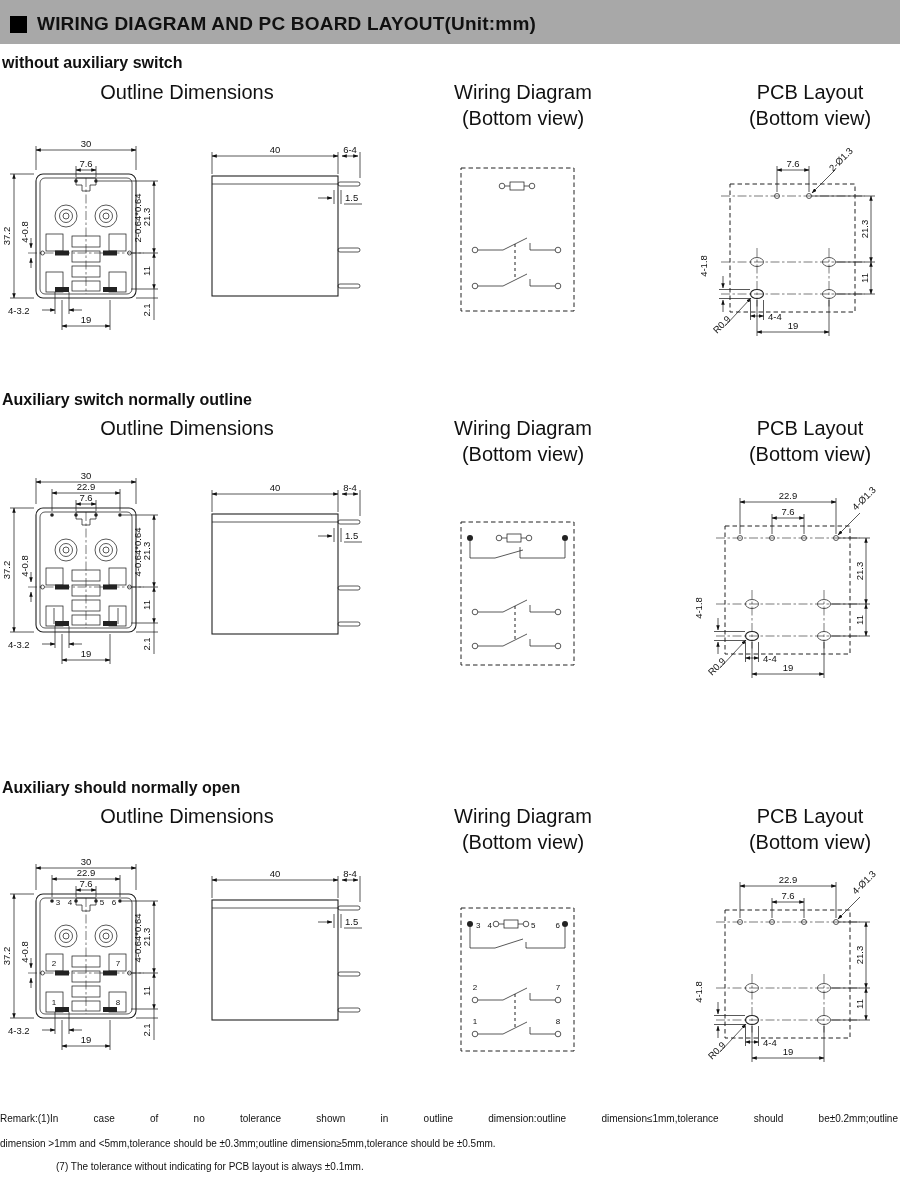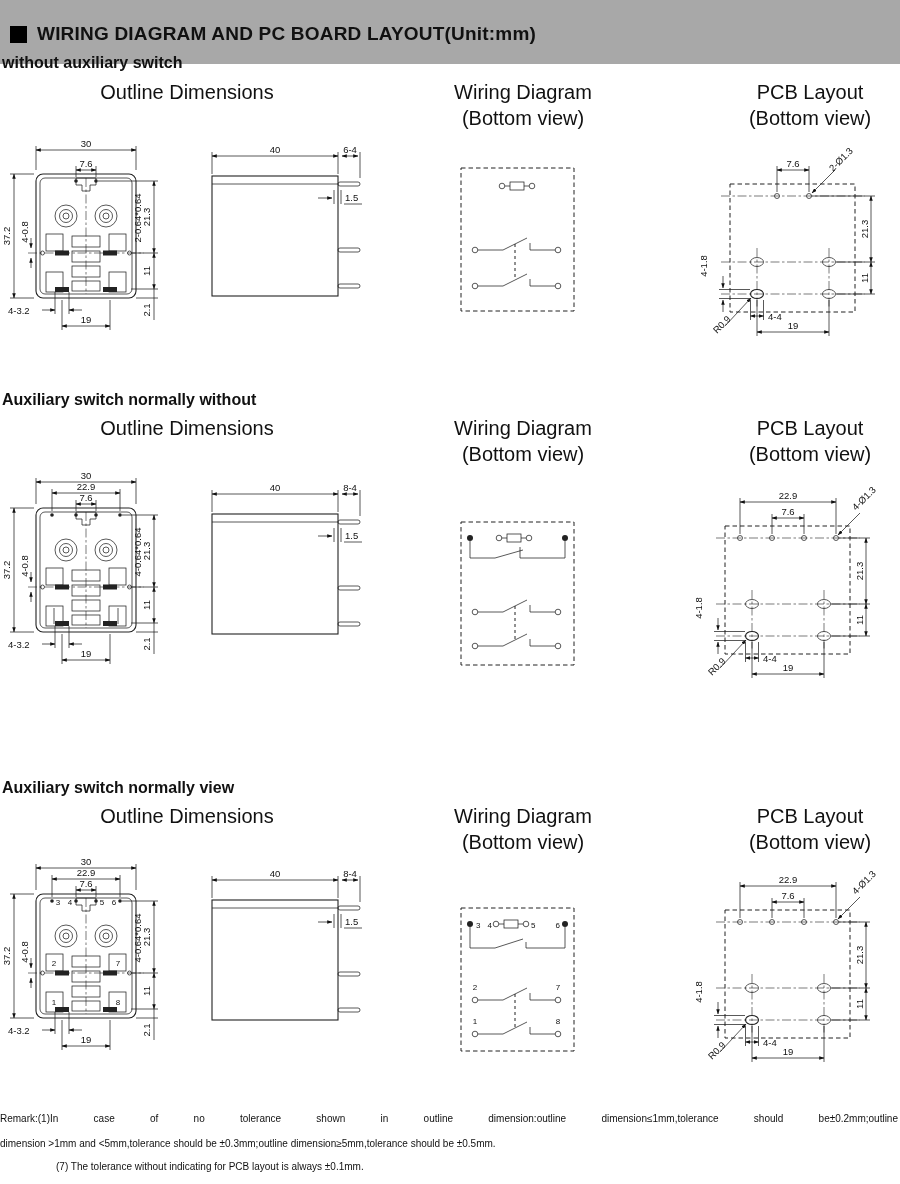--- a/index.html
+++ b/index.html
@@ -1,19 +1,19 @@
 <!DOCTYPE html>
 <html><head>
 <meta charset="utf-8">
 <style>
   html,body{margin:0;padding:0}
   body{width:900px;height:1184px;background:#fff;color:#111;
        font-family:"Liberation Sans",sans-serif;position:relative;overflow:hidden}
   .abs{position:absolute}
-  .hdr{left:0;top:0;width:900px;height:64px;background:#a8a8a8;display:flex;align-items:center}
+  .hdr{left:0;top:0;width:900px;height:44px;background:#a8a8a8;display:flex;align-items:center}
   .hdr .sq{width:17px;height:17px;background:#000;margin:4px 10px 0 10px}
   .hdr .t{font-size:19px;font-weight:bold;letter-spacing:.2px;padding-top:4px}
   .sec-title{position:absolute;left:2px;font-size:16px;font-weight:bold;white-space:nowrap}
   .col-h{position:absolute;transform:translateX(-50%);font-size:20px;white-space:nowrap}
   svg{position:absolute;overflow:visible}
   svg text{font-family:"Liberation Sans",sans-serif;font-size:9.5px;fill:#111}
   svg text.pn{font-size:8px}
   .ln{stroke:#222;stroke-width:1.1;fill:none}
   .tn{stroke:#222;stroke-width:.75;fill:none}
   .dm{stroke:#222;stroke-width:.75;fill:none}
@@ -206,21 +206,21 @@
   <text x="98" y="31" text-anchor="middle">7.6</text>
   <text transform="translate(138,36) rotate(-45)">2-Ø1.3</text>
   <text transform="translate(173,93) rotate(-90)" text-anchor="middle">21.3</text>
   <text transform="translate(173,142) rotate(-90)" text-anchor="middle">11</text>
   <text transform="translate(12,130) rotate(-90)" text-anchor="middle">4-1.8</text>
   <text transform="translate(22,198) rotate(-45)">R0.9</text>
   <text x="73" y="184">4-4</text>
   <text x="98" y="193" text-anchor="middle">19</text>
 </svg>
 
-<div class="sec-title" style="top:391px">Auxiliary switch normally without</div>
+<div class="sec-title" style="top:391px">Auxiliary switch normally outline</div>
 <div class="col-h" style="left:187px;top:417px">Outline Dimensions</div>
 <div class="col-h" style="left:523px;top:417px">Wiring Diagram</div>
 <div class="col-h" style="left:810px;top:417px">PCB Layout</div>
 <div class="col-h" style="left:523px;top:443px">(Bottom view)</div>
 <div class="col-h" style="left:810px;top:443px">(Bottom view)</div>
 
 <svg style="left:0;top:468px" width="172" height="208" viewBox="0 0 172 208">
   <g class="dm">
     <line x1="36" y1="36" x2="36" y2="10"></line>
       <line x1="136" y1="36" x2="136" y2="10"></line>
@@ -399,21 +399,21 @@
   <text x="98" y="37" text-anchor="middle">7.6</text>
   <text transform="translate(166,33) rotate(-45)">4-Ø1.3</text>
   <text transform="translate(173,93) rotate(-90)" text-anchor="middle">21.3</text>
   <text transform="translate(173,142) rotate(-90)" text-anchor="middle">11</text>
   <text transform="translate(12,130) rotate(-90)" text-anchor="middle">4-1.8</text>
   <text transform="translate(22,198) rotate(-45)">R0.9</text>
   <text x="73" y="184">4-4</text>
   <text x="98" y="193" text-anchor="middle">19</text>
 </svg>
 
-<div class="sec-title" style="top:779px">Auxiliary switch normally view</div>
+<div class="sec-title" style="top:779px">Auxiliary should normally open</div>
 <div class="col-h" style="left:187px;top:805px">Outline Dimensions</div>
 <div class="col-h" style="left:523px;top:805px">Wiring Diagram</div>
 <div class="col-h" style="left:810px;top:805px">PCB Layout</div>
 <div class="col-h" style="left:523px;top:831px">(Bottom view)</div>
 <div class="col-h" style="left:810px;top:831px">(Bottom view)</div>
 
 <svg style="left:0;top:854px" width="172" height="208" viewBox="0 0 172 208">
   <g class="dm">
     <line x1="36" y1="36" x2="36" y2="10"></line>
       <line x1="136" y1="36" x2="136" y2="10"></line>

